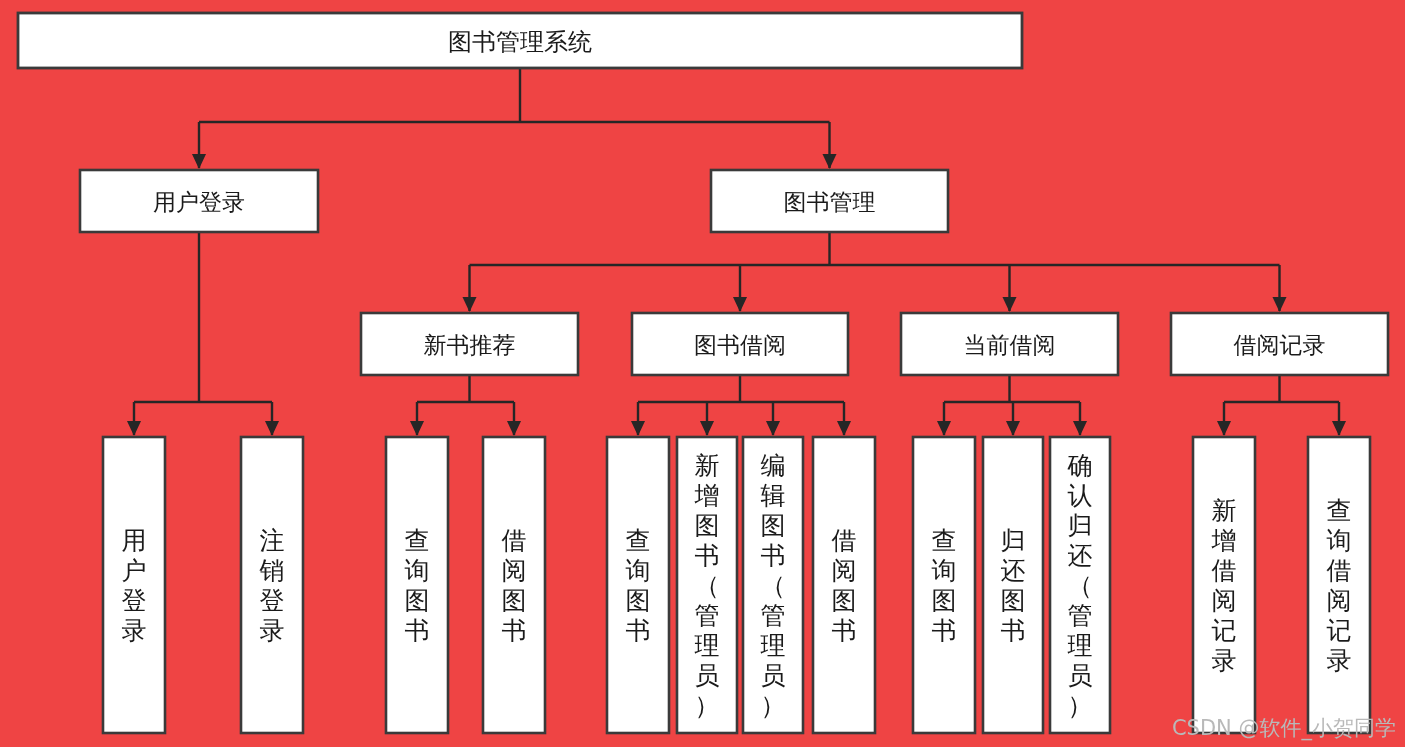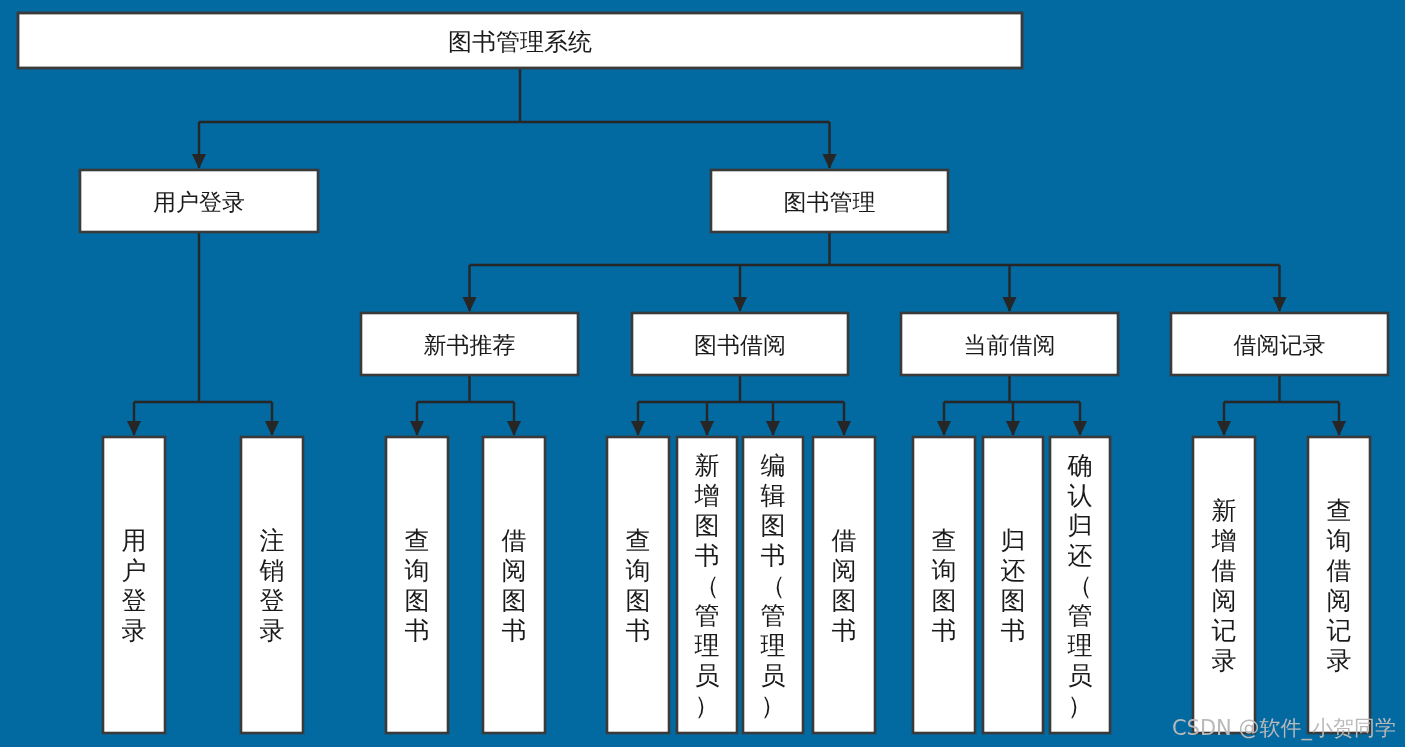--- a/index.html
+++ b/index.html
@@ -8,21 +8,21 @@
     padding: 0;
     background: #ffffff;
   }
   body {
     font-family: "DejaVu Sans", "Liberation Sans", sans-serif;
   }
   #diagram-root {
     position: relative;
     width: 1405px;
     height: 747px;
-    background: #0369a1;
+    background: #ef4444;
     overflow: hidden;
     text-align: right;
   }
   svg#diagram-svg {
     position: absolute;
     top: 0;
     left: 0;
     width: 1405px;
     height: 747px;
     display: block;

